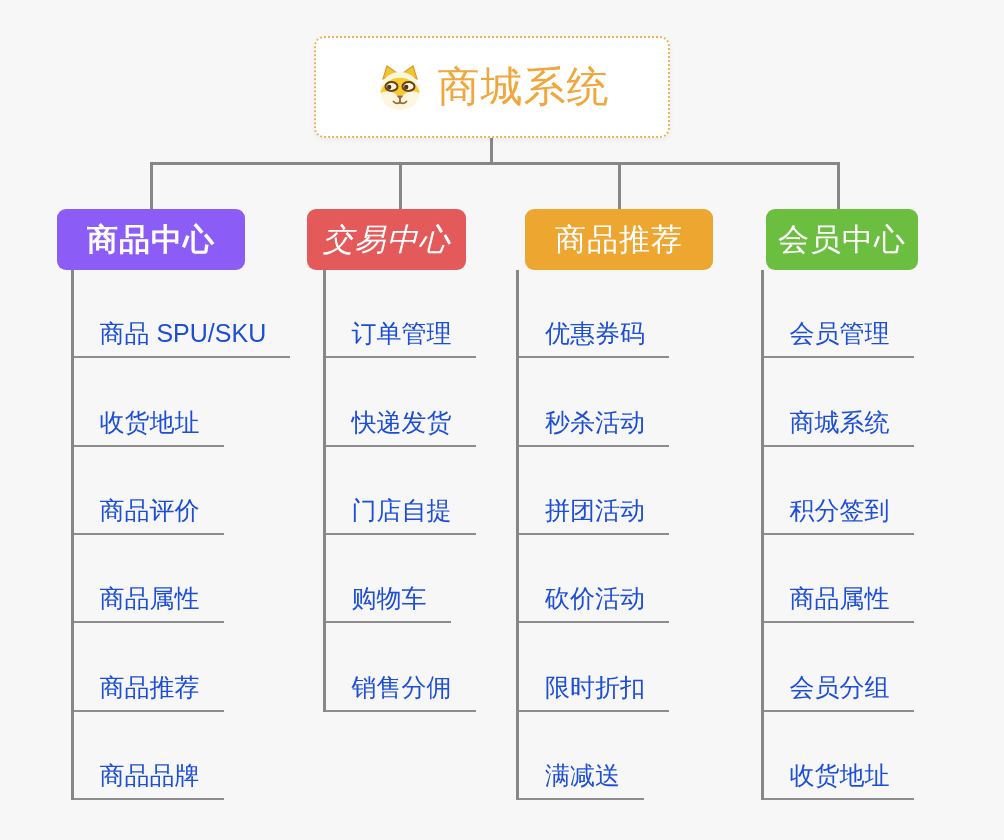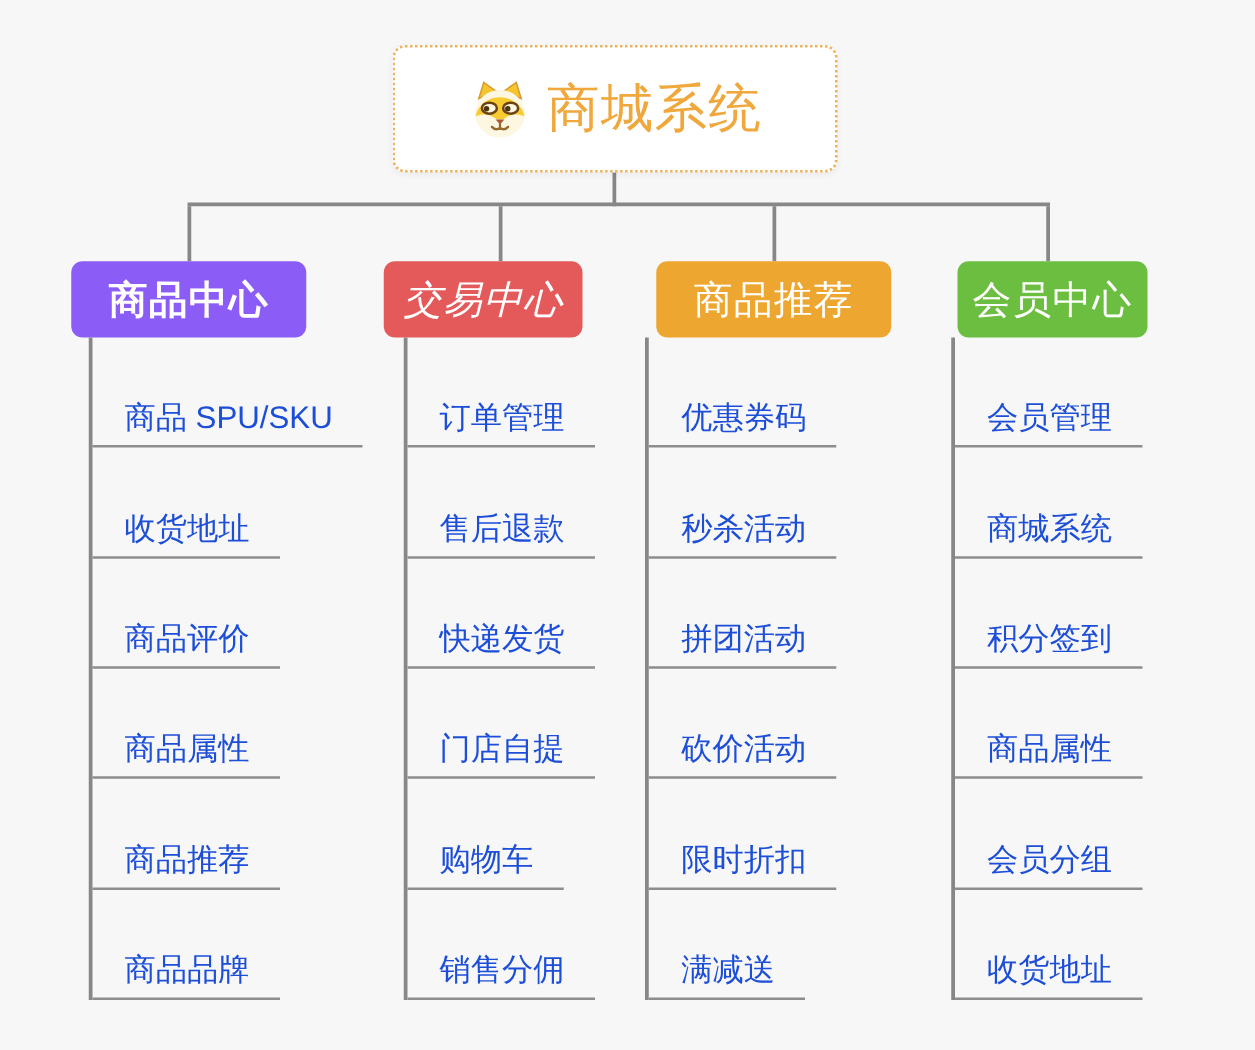--- a/index.html
+++ b/index.html
@@ -91,23 +91,20 @@
       </div>
       <div class="line" style="left: 399px; top: 165px; width: 3px; height: 44px;"></div>
       <div class="branch-header" style="left: 307px; width: 159px; background: rgb(228, 90, 90); font-style: italic;">
         <span>交易中心</span>
       </div>
       <div class="branch-items" style="left: 322.5px;">
         <div class="branch-item">
           <span>订单管理</span>
         </div>
         <div class="branch-item">
-          <span>售后退款</span>
-        </div>
-        <div class="branch-item">
           <span>快递发货</span>
         </div>
         <div class="branch-item">
           <span>门店自提</span>
         </div>
         <div class="branch-item">
           <span>购物车</span>
         </div>
         <div class="branch-item">
           <span>销售分佣</span>

